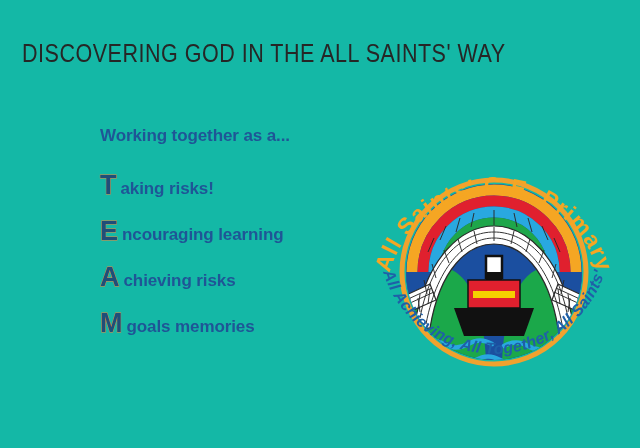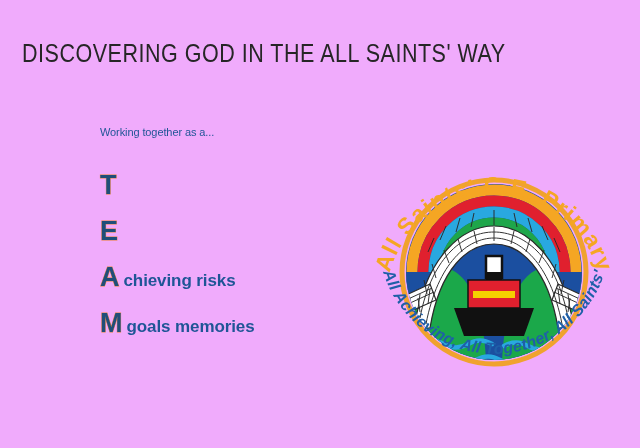--- a/index.html
+++ b/index.html
@@ -12,21 +12,21 @@
     height: 448px;
     position: relative;
     overflow: hidden;
     font-family: "Liberation Sans", sans-serif;
     -webkit-font-smoothing: antialiased;
   }
 
   .slide {
     position: absolute;
     inset: 0;
-    background: #f0abfc;
+    background: #14b8a6;
   }
 
   
   .slide-title {
     position: absolute;
     left: 22px;
     top: 38px;
     font-family: "Liberation Sans Narrow", "Liberation Sans", sans-serif;
     font-size: 25px;
     line-height: 30px;
@@ -45,22 +45,22 @@
     top: 126px;
     width: 270px;
   }
   .team-line {
     height: 46px;
     display: flex;
     align-items: baseline;
     white-space: nowrap;
   }
   .team-intro {
-    font-size: 11px;
-    font-weight: normal;
+    font-size: 17px;
+    font-weight: bold;
     color: #1F5596;
     letter-spacing: -0.1px;
   }
   .team-initial {
     font-size: 27px;
     font-weight: bold;
     color: #1F4E79;
     -webkit-text-stroke: 0.8px #E8843C;
     paint-order: stroke fill;
     margin-right: 4px;
@@ -91,24 +91,26 @@
   <div class="slide-title">DISCOVERING GOD IN THE ALL SAINTS' WAY</div>
 
   <div class="team-block">
 
     <div class="team-line">
       <span class="team-intro">Working together as a...</span>
     </div>
 
     <div class="team-line">
       <span class="team-initial">T</span>
+      <span class="team-rest">aking risks!</span>
     </div>
 
     <div class="team-line">
       <span class="team-initial">E</span>
+      <span class="team-rest">ncouraging learning</span>
     </div>
 
     <div class="team-line">
       <span class="team-initial">A</span>
       <span class="team-rest">chieving risks</span>
     </div>
 
     <div class="team-line">
       <span class="team-initial">M</span>
       <span class="team-rest">goals memories</span>

